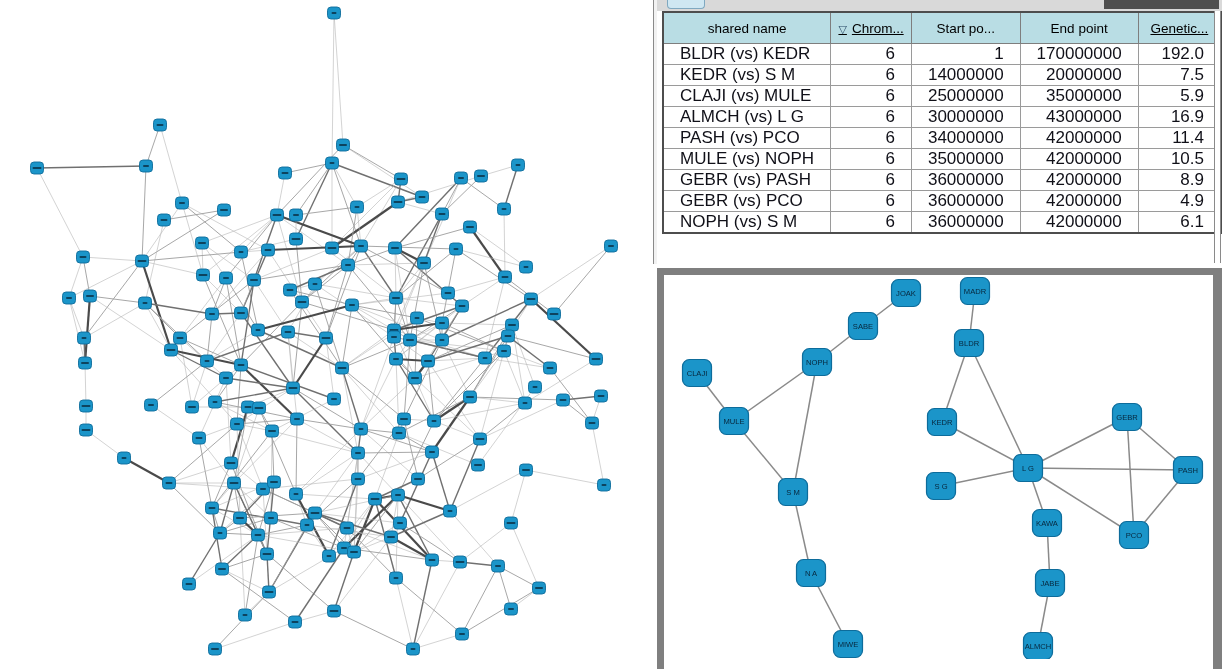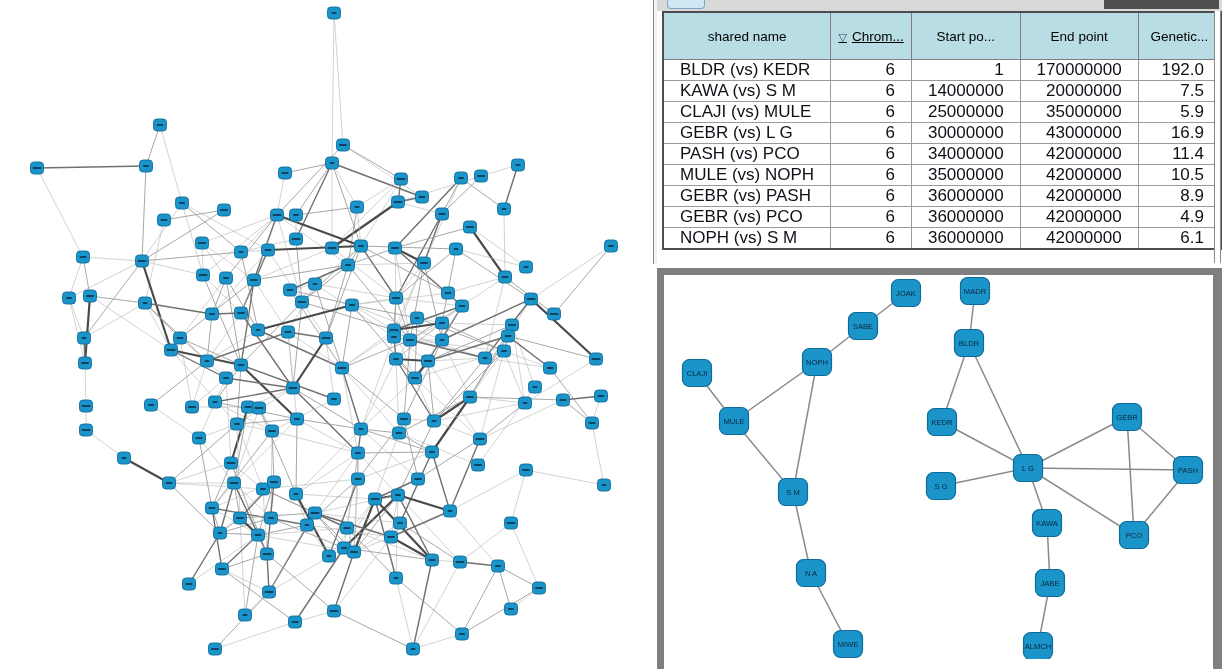--- a/index.html
+++ b/index.html
@@ -31,21 +31,21 @@
   }
   #scroll-thumb{
     position:absolute;right:3px;top:0;width:115px;height:9px;background:#4f4f4f;
   }
   #attr-table{
     position:absolute;left:5px;top:11px;border-collapse:collapse;table-layout:fixed;
     border:2px solid #4d4d4d;background:#fff;
   }
   #attr-table th{
     height:30px;background:#b9dde4;font-size:13.5px;font-weight:normal;color:#000;
-    border:1px solid #7e7e7e;text-align:center;padding:8px 6px;white-space:nowrap;
+    border:1px solid #7e7e7e;text-align:center;padding:0 6px;white-space:nowrap;
     overflow:hidden;
   }
   #attr-table td{
     height:20px;font-size:17px;color:#101018;border:1px solid #9a9a9a;
     padding:0 16px;white-space:nowrap;overflow:hidden;background:#fff;
   }
   #attr-table td.al{text-align:left;}
   #attr-table td.ar{text-align:right;}
   .filter-glyph{font-size:11px;color:#2a4a66;margin-right:5px;}
   #right-gutter{
@@ -823,47 +823,47 @@
     <div id="scroll-chip"></div>
     <div id="scroll-thumb"></div>
   </div>
   <table id="attr-table">
     <thead>
         <tr id="attr-head-row">
           <th style="width: 128px;"><span>shared name</span></th>
           <th style="width: 92px; text-decoration: underline;"><span class="filter-glyph">▽</span><span>Chrom...</span></th>
           <th style="width: 95px; margin-top: 40px;"><span>Start po...</span></th>
           <th style="width: 93px;"><span>End point</span></th>
-          <th style="width: 132px;"><span>Genetic...</span></th>
+          <th style="width: 132px; text-decoration: underline;"><span>Genetic...</span></th>
         </tr>
       </thead>
     <tbody id="attr-body">
         <tr>
           <td class="al">BLDR (vs) KEDR</td>
           <td class="ar">6</td>
           <td class="ar">1</td>
           <td class="ar">170000000</td>
           <td class="ar">192.0</td>
         </tr>
         <tr>
-          <td class="al">KAWA (vs) S M</td>
+          <td class="al">KEDR (vs) S M</td>
           <td class="ar">6</td>
           <td class="ar">14000000</td>
           <td class="ar">20000000</td>
           <td class="ar">7.5</td>
         </tr>
         <tr>
           <td class="al">CLAJI (vs) MULE</td>
           <td class="ar">6</td>
           <td class="ar">25000000</td>
           <td class="ar">35000000</td>
           <td class="ar">5.9</td>
         </tr>
         <tr>
-          <td class="al">GEBR (vs) L G</td>
+          <td class="al">ALMCH (vs) L G</td>
           <td class="ar">6</td>
           <td class="ar">30000000</td>
           <td class="ar">43000000</td>
           <td class="ar">16.9</td>
         </tr>
         <tr>
           <td class="al">PASH (vs) PCO</td>
           <td class="ar">6</td>
           <td class="ar">34000000</td>
           <td class="ar">42000000</td>

